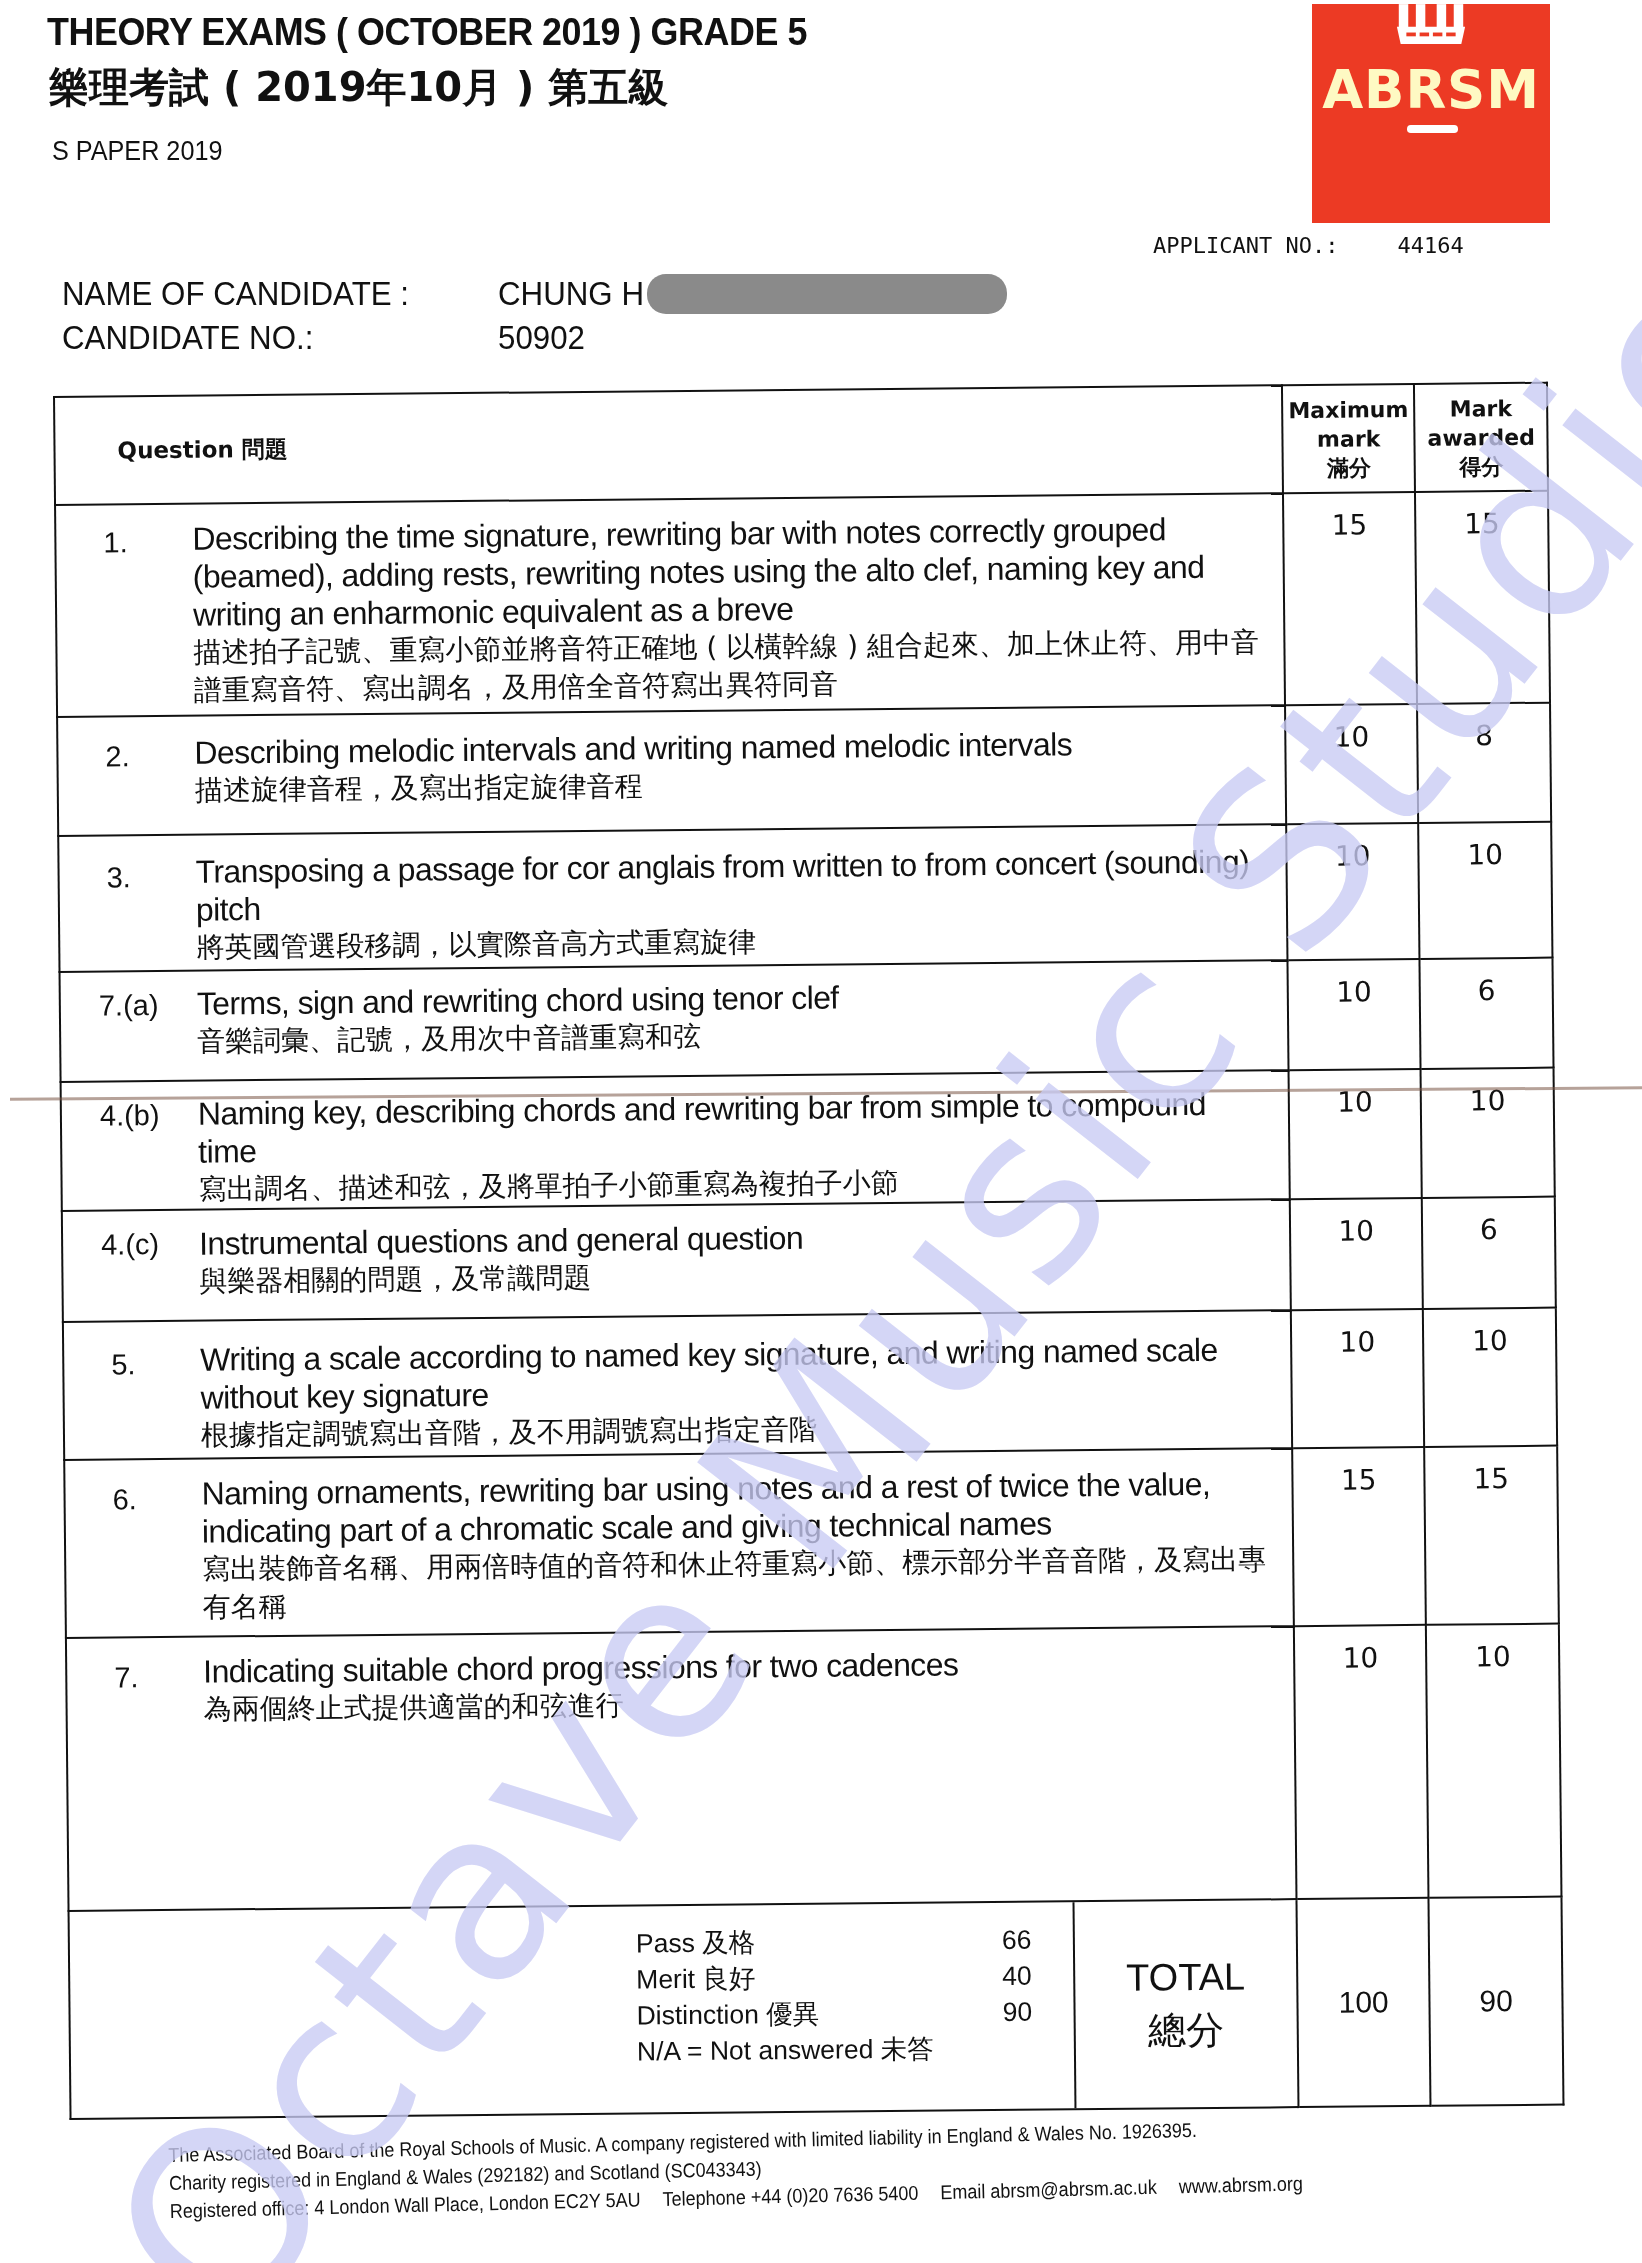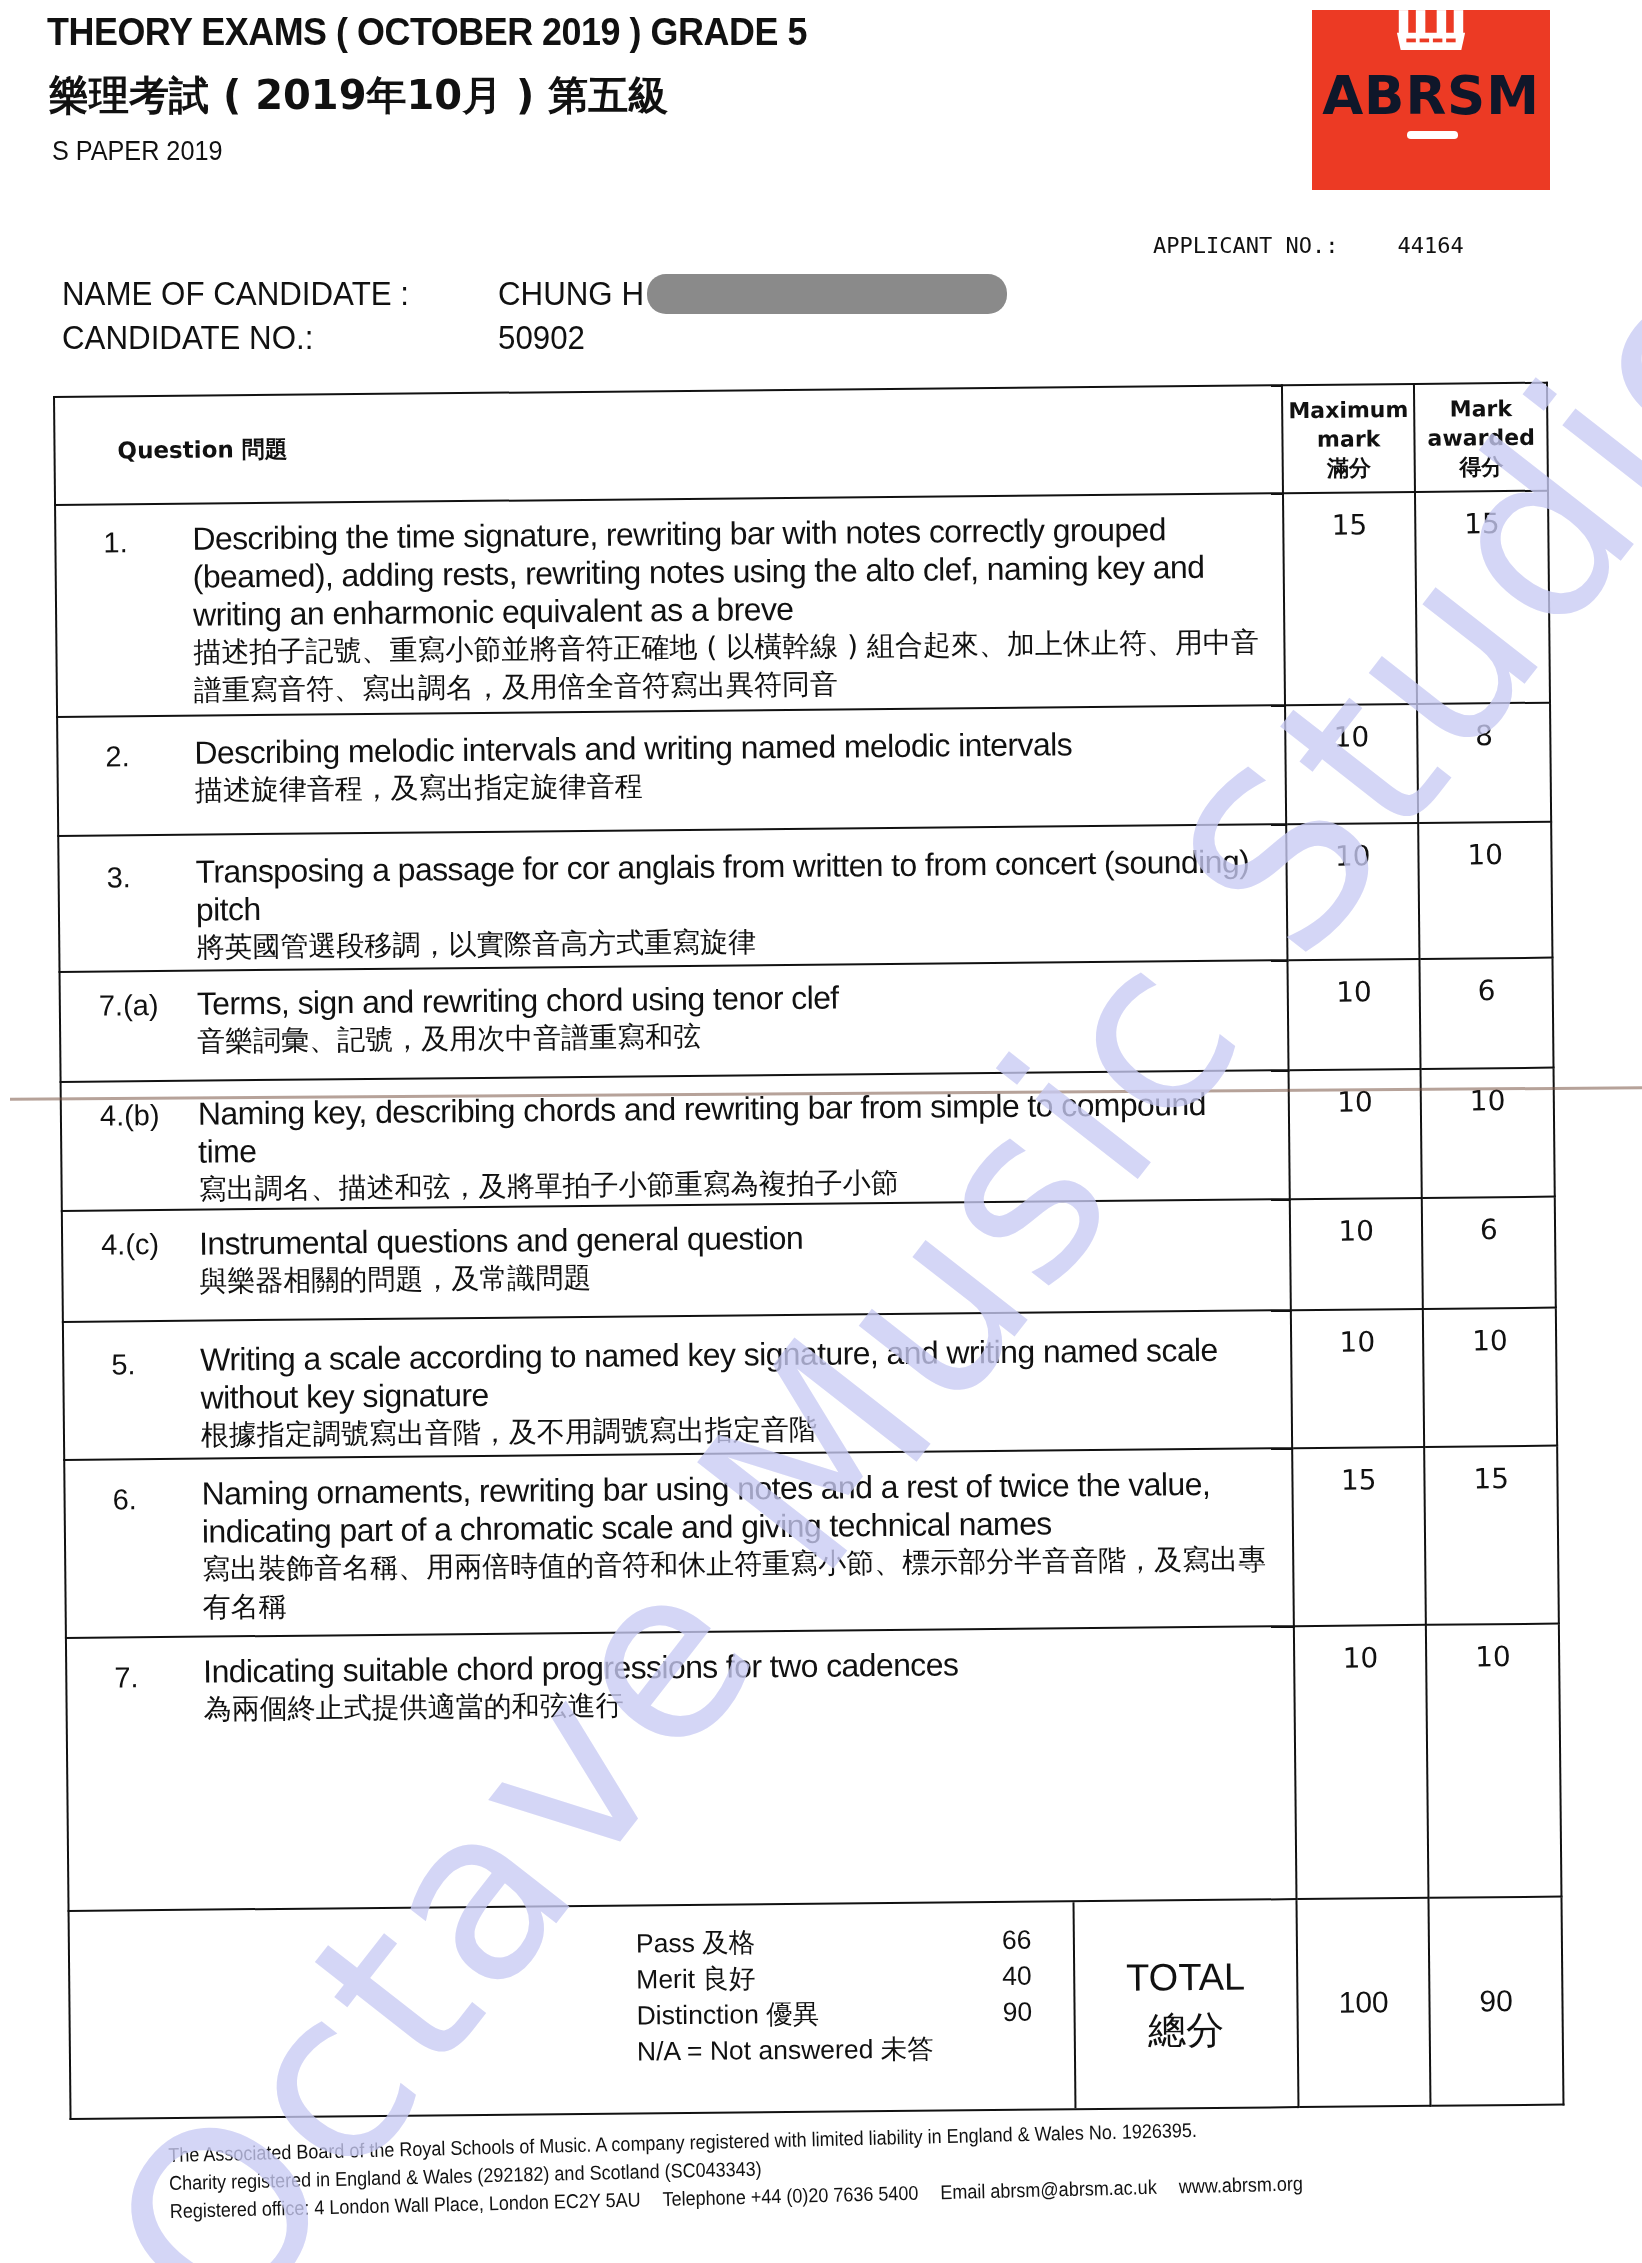--- a/index.html
+++ b/index.html
@@ -20,39 +20,39 @@
       left: 47px; top: 9.5px;
       font-family: "Liberation Sans", sans-serif;
       font-weight: bold;
       font-size: 39px;
       letter-spacing: -0.5px;
       transform: scaleX(0.92);
       transform-origin: left top;
     }
     .title-zh {
       position: absolute;
-      left: 49px; top: 68px;
+      left: 49px; top: 60px;
       font-family: "DejaVu Sans", sans-serif;
       font-weight: bold;
       font-size: 40px;
     }
     .paper-code {
       position: absolute;
       left: 52px; top: 135px;
       font-family: "Liberation Sans", sans-serif;
       font-size: 28px;
       transform: scaleX(0.9);
       transform-origin: left top;
     }
     .logo {
       position: absolute;
-      left: 1312px; top: 10px;
-      width: 238px; height: 180px;
+      left: 1312px; top: 4px;
+      width: 238px; height: 219px;
       background: #ec3a24;
-      color: #0f172a;
+      color: #fef9c3;
       text-align: center;
     }
     .logo .crown {
       position: absolute;
       left: 83px; top: 0;
       width: 72px; height: 40px;
     }
     .logo .brand {
       position: absolute;
       left: 0; right: 0; top: 55px;

